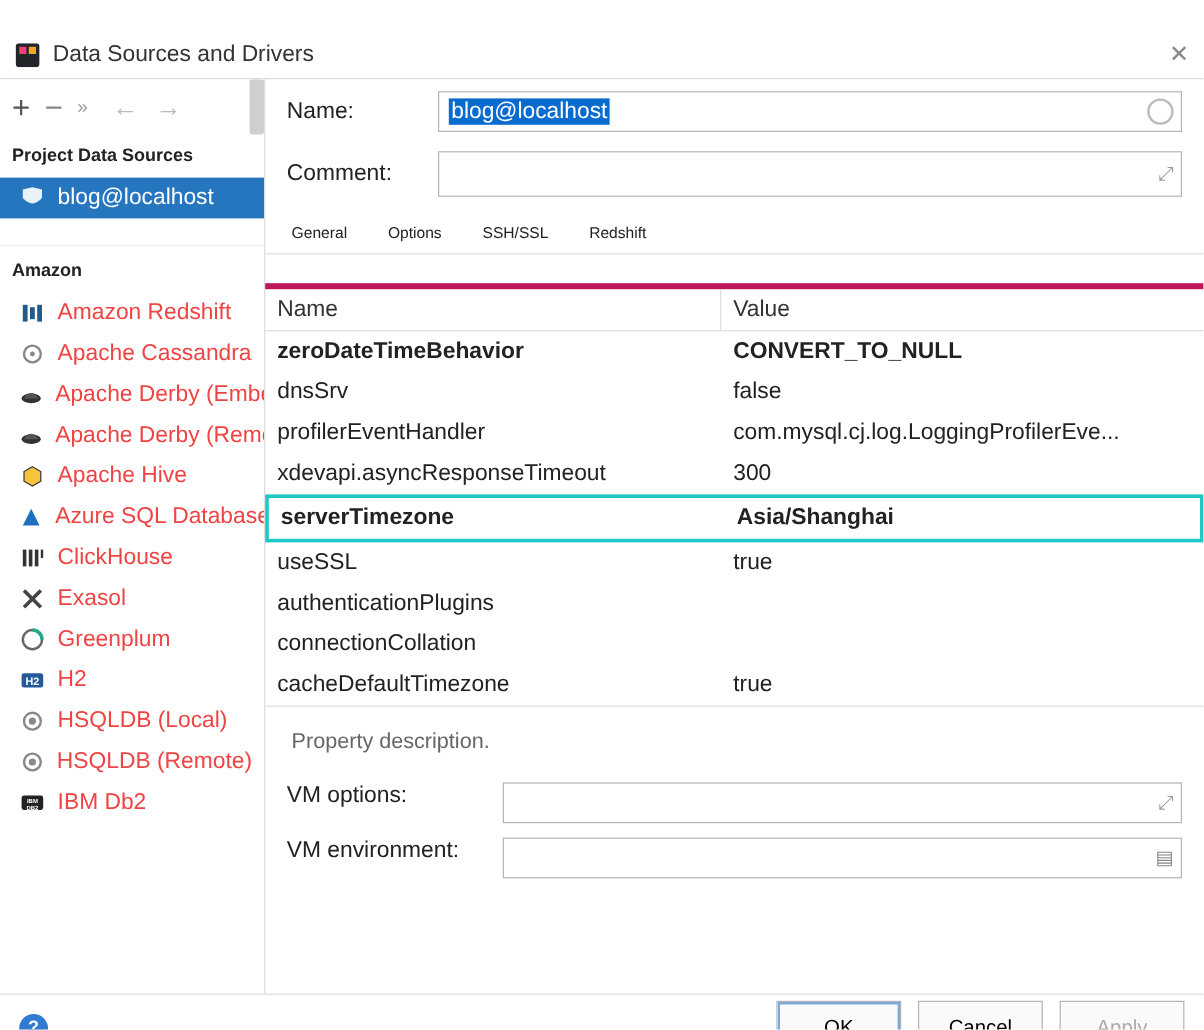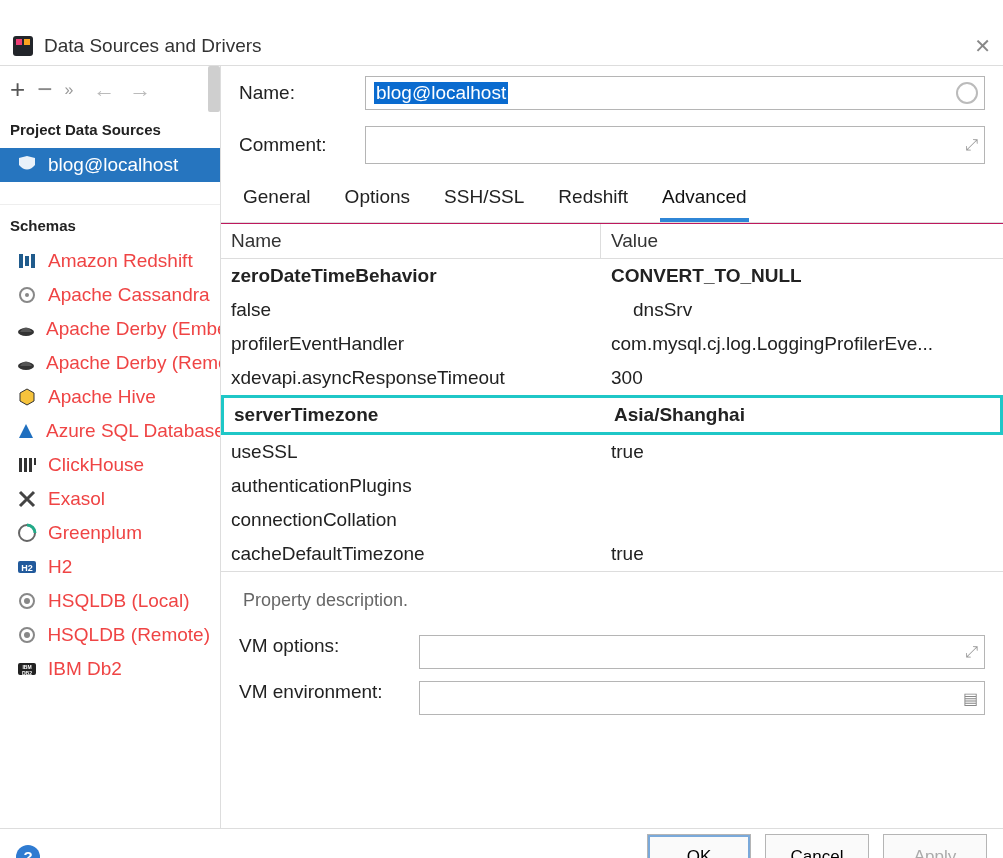--- a/index.html
+++ b/index.html
@@ -27,25 +27,25 @@
   .form-row { display: flex; align-items: center; padding: 10px 18px 6px 18px; gap: 16px; }
   .form-row label { width: 110px; font-size: 19px; color: #222; }
   .input-wrap { flex: 1; display: flex; align-items: center; border: 1px solid #b5b5b5; height: 34px; padding: 0 6px 0 8px; position: relative; }
   .input-wrap input { flex: 1; border: none; outline: none; font-size: 19px; background: transparent; }
   .input-wrap .sel { background: #0a6bcf; color: #fff; padding: 0 2px; font-size: 19px; }
   .input-wrap .circle { width: 22px; height: 22px; border: 2px solid #bbb; border-radius: 50%; }
   .input-wrap .expand { color: #999; font-size: 16px; }
   .input-wrap .list-ic { color:#888; font-size:16px;}
   .input-wrap.tall { height: 38px;}
 
-  .tabs { display: flex; gap: 30px; padding: 10px 20px 0 20px; font-size: 19px; border-bottom: 1px solid #ddd; }
+  .tabs { display: flex; gap: 30px; padding: 10px 20px 0 20px; font-size: 13px; border-bottom: 1px solid #ddd; }
   .tab { padding: 6px 2px 10px 2px; color: #222; cursor: pointer; }
   .tab.active { border-bottom: 4px solid #2f86d6; color: #111; }
 
-  .table { border-top: 1px solid #be185d; }
+  .table { border-top: 5px solid #be185d; margin-top: 24px; }
   .thead { display: flex; border-bottom: 1px solid #ddd; font-size: 19px; color: #333; }
   .th, .td { padding: 6px 10px; }
   .col-name { width: 380px; border-right: 1px solid #ddd; }
   .col-value { flex: 1; }
   .tr { display: flex; font-size: 19px; }
   .tr.bold { font-weight: 700; }
   .tr.hl { border: 3px solid #1fc7c7; }
   .tr .td.col-name { border-right: none; }
 
   .desc { padding: 18px 22px 6px 22px; color: #666; font-size: 18px; border-top:1px solid #ddd; margin-top:0px; }
@@ -98,21 +98,21 @@
           <span class="ic">
             <svg width="20" height="20" viewBox="0 0 20 20">
               <path d="M2 3 L10 1 L18 3 L18 10 Q10 19 2 10 Z" fill="#fff" opacity=".9"></path>
             </svg>
           </span>
           <span>blog@localhost</span>
         </div>
       </div>
     <div class="sb-sep"></div>
     <div style="border-top:1px solid #eee;margin:0 0 6px 0;"></div>
-    <div class="sb-section-title">Schemas</div>
+    <div class="sb-section-title">Amazon</div>
     <div id="drivers-list">
         <div class="sb-item">
           <span class="ic">
             <svg width="20" height="20">
               <rect x="2" y="3" width="4" height="14" fill="#205b8c"></rect>
               <rect x="8" y="5" width="4" height="10" fill="#205b8c"></rect>
               <rect x="14" y="3" width="4" height="14" fill="#205b8c"></rect>
             </svg>
           </span>
           <span>Amazon Redshift</span>
@@ -243,36 +243,35 @@
         <input type="text" value="" style="">
         <span class="expand">⤢</span>
       </div>
     </div>
 
     <div class="tabs" id="tabs">
         <div class="tab">General</div>
         <div class="tab">Options</div>
         <div class="tab">SSH/SSL</div>
         <div class="tab">Redshift</div>
-        <div class="tab active">Advanced</div>
       </div>
 
     <div class="table">
       <div class="thead">
         <div class="th col-name">Name</div>
         <div class="th col-value">Value</div>
       </div>
       <div id="tbody">
           <div class="tr bold">
             <div class="td col-name">zeroDateTimeBehavior</div>
             <div class="td col-value">CONVERT_TO_NULL</div>
           </div>
           <div class="tr">
+            <div class="td col-name">dnsSrv</div>
             <div class="td col-value">false</div>
-            <div class="td col-name">dnsSrv</div>
           </div>
           <div class="tr">
             <div class="td col-name">profilerEventHandler</div>
             <div class="td col-value">com.mysql.cj.log.LoggingProfilerEve...</div>
           </div>
           <div class="tr">
             <div class="td col-name">xdevapi.asyncResponseTimeout</div>
             <div class="td col-value">300</div>
           </div>
           <div class="tr bold hl">

